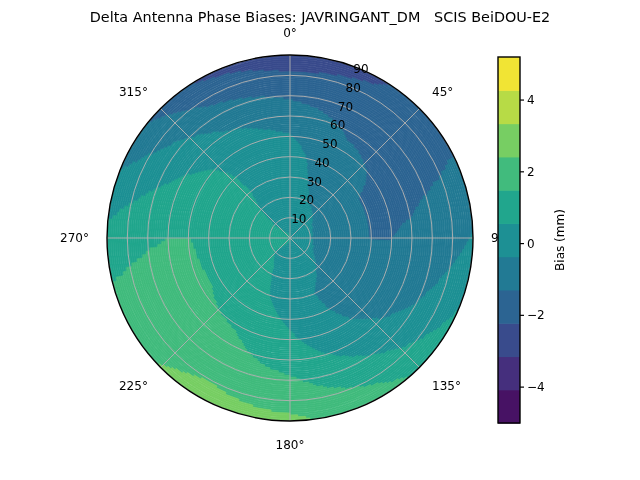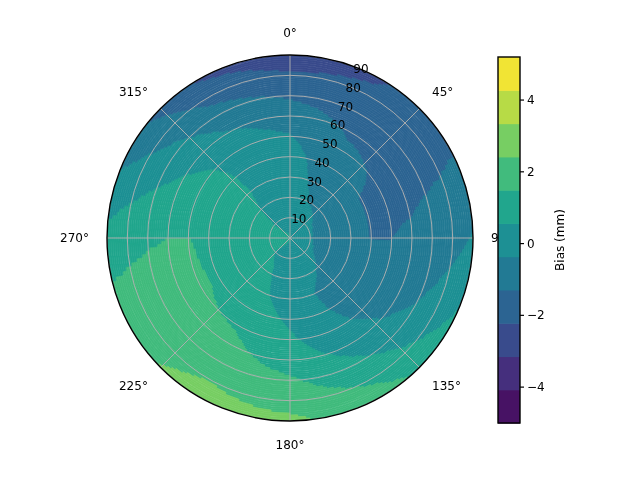--- a/index.html
+++ b/index.html
@@ -45,20 +45,21 @@
     font-family: "DejaVu Sans", "Liberation Sans", sans-serif;
     font-size: 12px;
     fill: #000000;
   }
 </style>
 </head>
 <body>
 
 <div id="figure">
 
+  <div class="fig-title">Delta Antenna Phase Biases: JAVRINGANT_DM   SCIS BeiDOU-E2</div>
 
   <svg id="plot-svg" width="640" height="480">
       <defs>
         <clipPath id="polar-clip">
           <circle cx="290" cy="238" r="183"></circle>
         </clipPath>
       </defs>
       <g clip-path="url(#polar-clip)">
         <path d="M290 238 L290.00 236.01 A1.99 1.99 0 0 1 291.65 236.89 Z" fill="rgb(33,166,141)" stroke="rgb(33,166,141)" stroke-width="0.7"></path>
         <path d="M290 238 L291.65 236.89 A1.99 1.99 0 0 1 291.60 239.18 Z" fill="rgb(29,144,148)" stroke="rgb(29,144,148)" stroke-width="0.7"></path>

